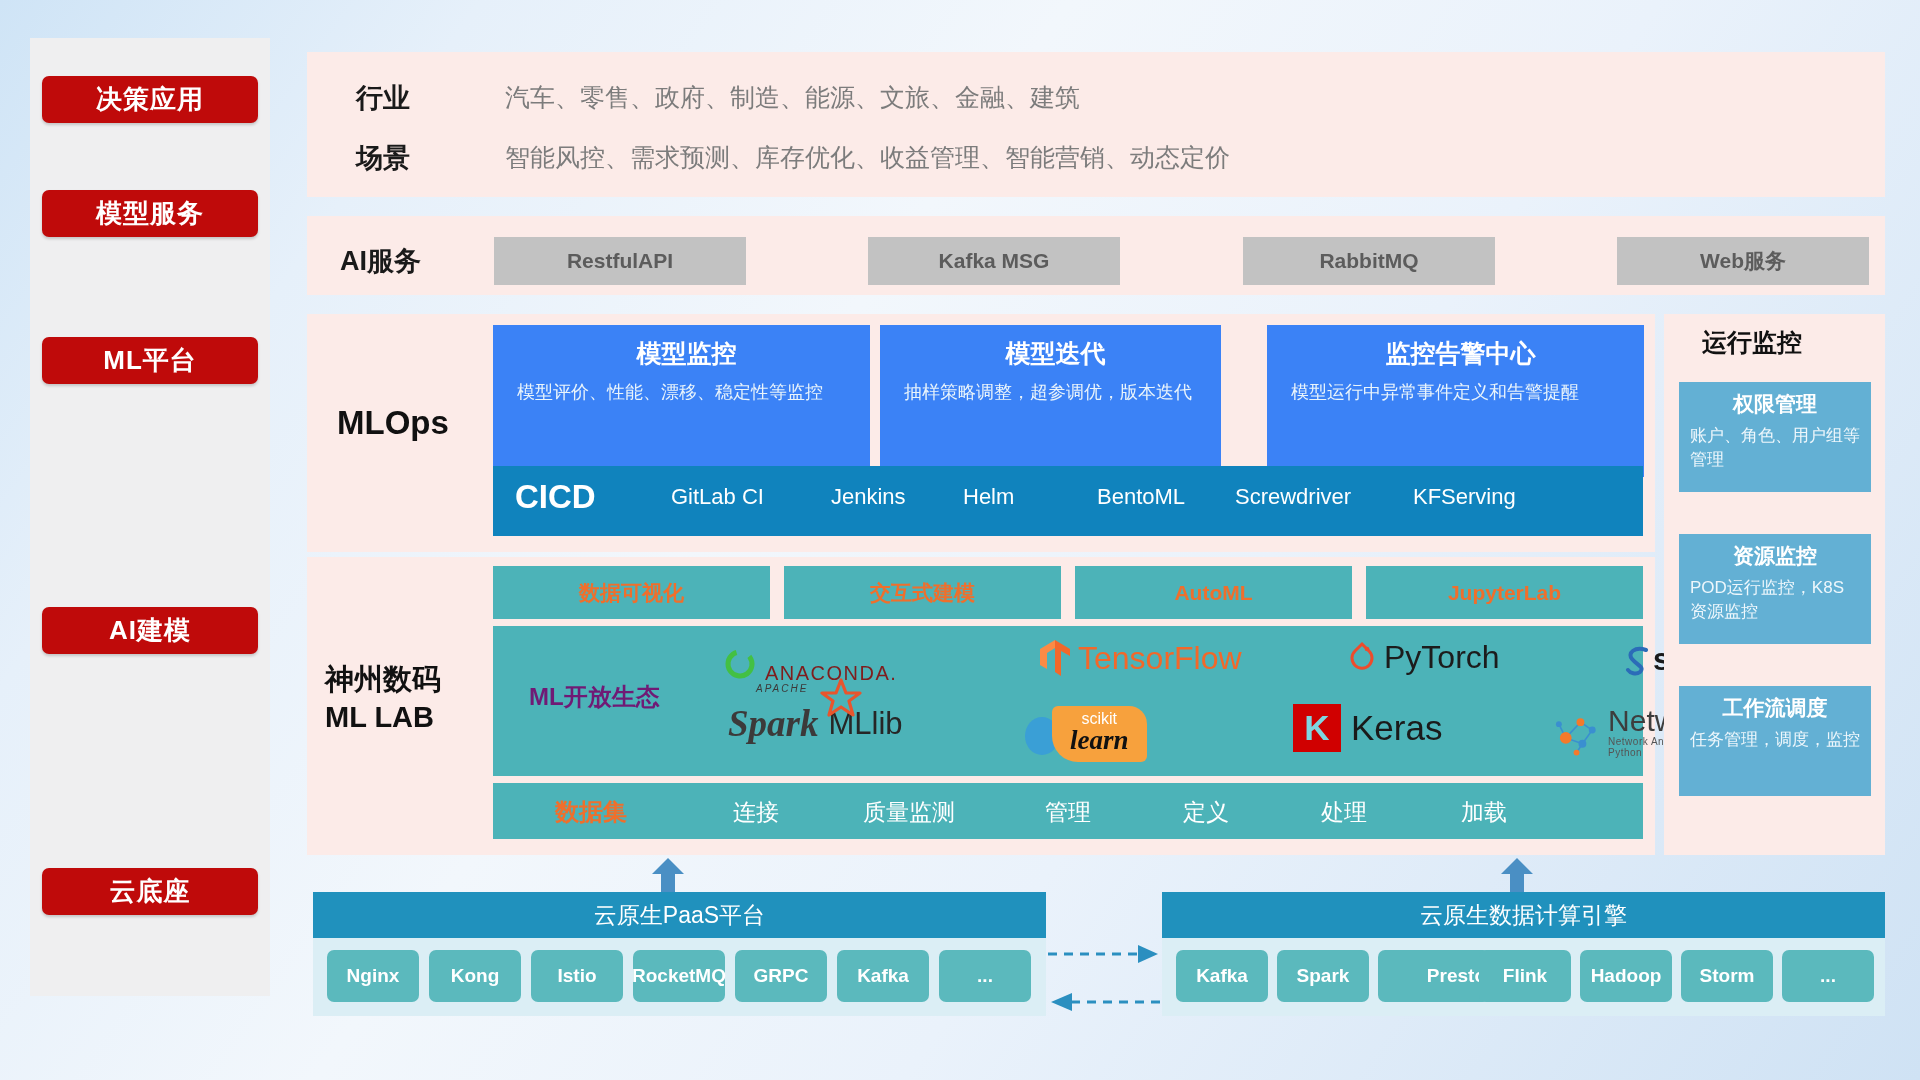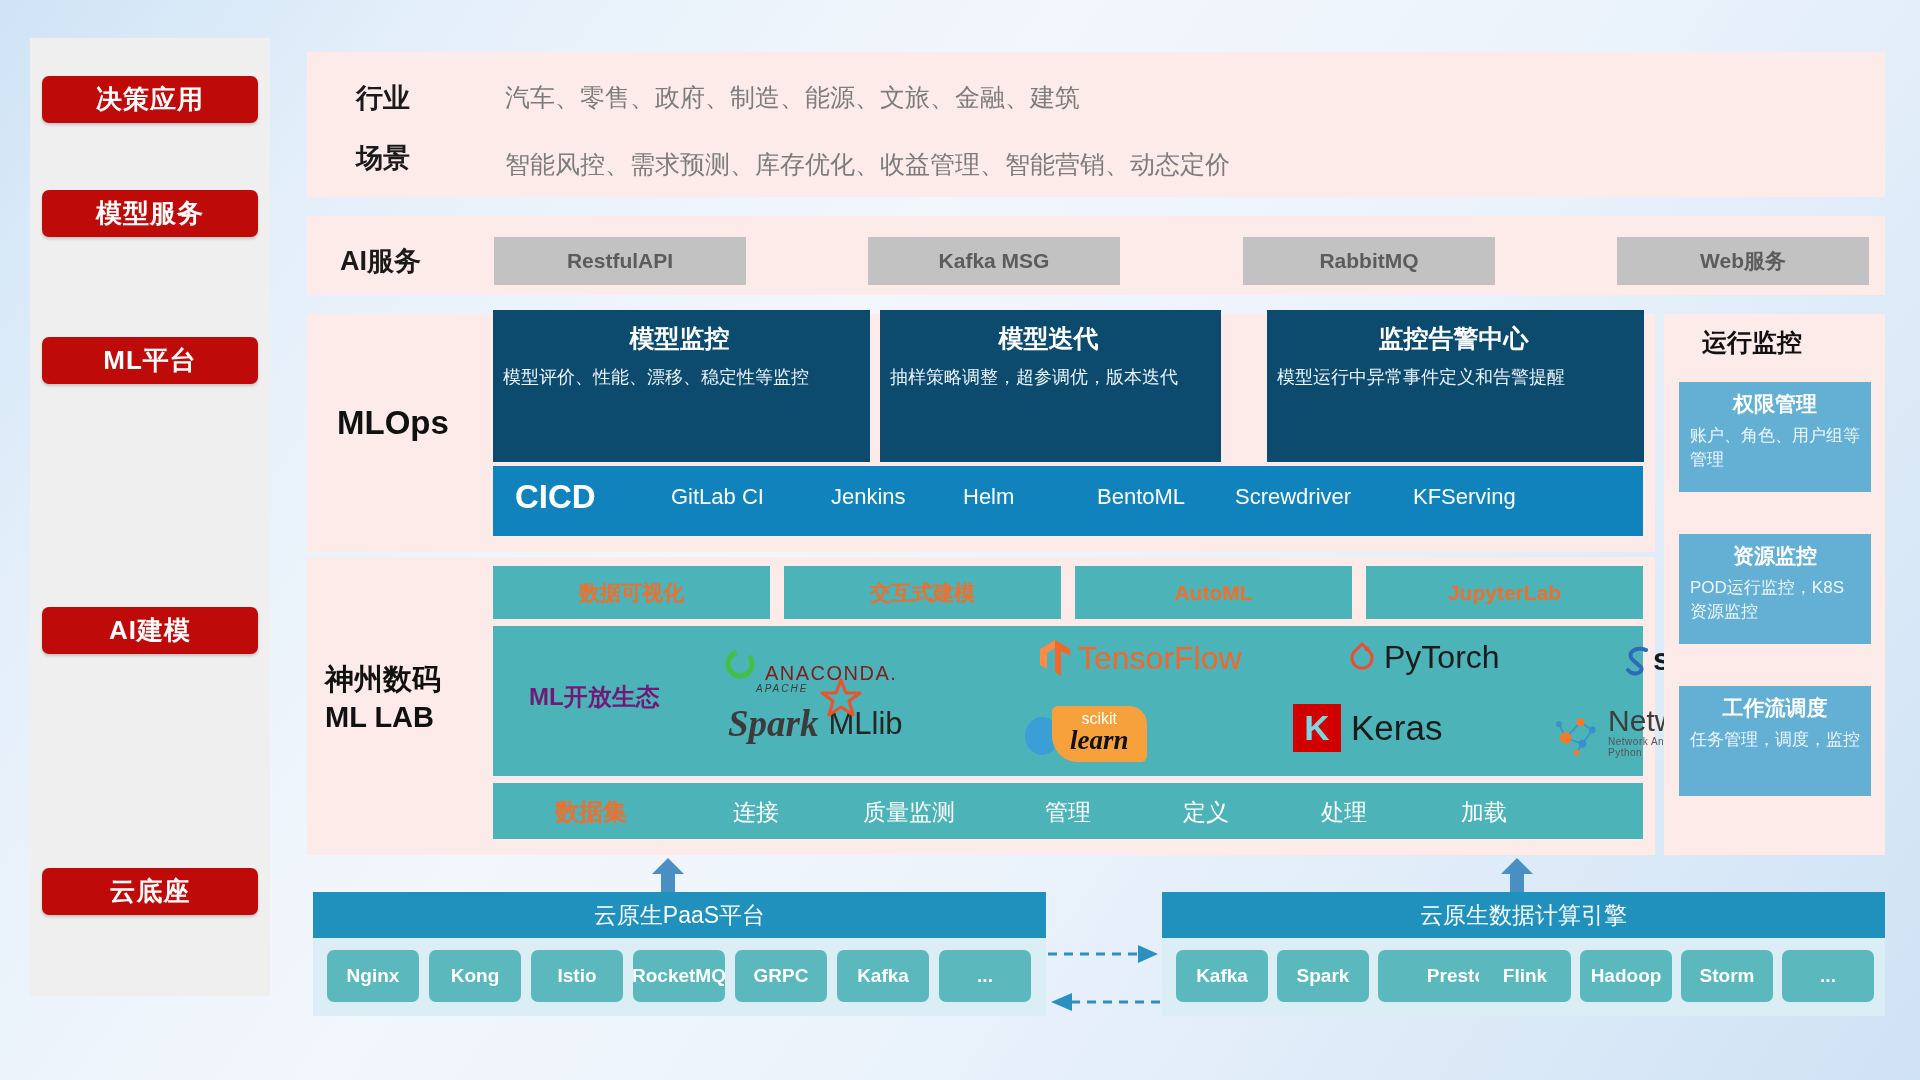--- a/index.html
+++ b/index.html
@@ -41,22 +41,22 @@
   .svc-box{
     position:absolute; top:237px; height:48px; background:#c2c2c2;
     display:flex; align-items:center; justify-content:center;
     color:#5c5c5c; font-size:21px; font-weight:bold;
   }
 
   
   .band-mlops{ left:307px; top:314px; width:1348px; height:238px; }
   .mlops-lbl{ position:absolute; left:337px; top:404px; font-size:33px; font-weight:bold; color:#111; }
   .ops-card{
-    position:absolute; top:310px; height:152px; background:#0c4a6e;
-    padding:12px 14px 0 10px; color:#fff;
+    position:absolute; top:325px; height:152px; background:#3b82f6;
+    padding:12px 14px 0 24px; color:#fff;
   }
   .ops-card .t{ font-size:25px; font-weight:bold; text-align:center; margin-bottom:9px;}
   .ops-card .d{ font-size:18px; line-height:1.45; color:#e9f4fb; }
 
   .cicd-bar{
     position:absolute; left:493px; top:466px; width:1150px; height:70px;
     background:#1083bd; color:#fff;
   }
   .cicd-lead{ position:absolute; left:22px; top:12px; font-size:33px; font-weight:bold; }
   .cicd-item{
@@ -135,21 +135,21 @@
       </div>
     <div class="stage-chip" style="top:830px">
         <span>云底座</span>
       </div>
   </div>
 
   <div class="band band-top"></div>
   <div class="row-lbl" style="left:356px; top:80px">行业</div>
   <div class="row-val" style="left:505px; top:81px">汽车、零售、政府、制造、能源、文旅、金融、建筑</div>
   <div class="row-lbl" style="left:356px; top:140px">场景</div>
-  <div class="row-val" style="left:505px; top:148px">智能风控、需求预测、库存优化、收益管理、智能营销、动态定价</div>
+  <div class="row-val" style="left:505px; top:141px">智能风控、需求预测、库存优化、收益管理、智能营销、动态定价</div>
 
   <div class="band band-ai"></div>
   <div class="row-lbl" style="left:340px; top:243px">AI服务</div>
   <div class="svc-box" style="left:494px; width:252px">
       <span>RestfulAPI</span>
     </div>
   <div class="svc-box" style="left:868px; width:252px">
       <span>Kafka MSG</span>
     </div>
   <div class="svc-box" style="left:1243px; width:252px">

